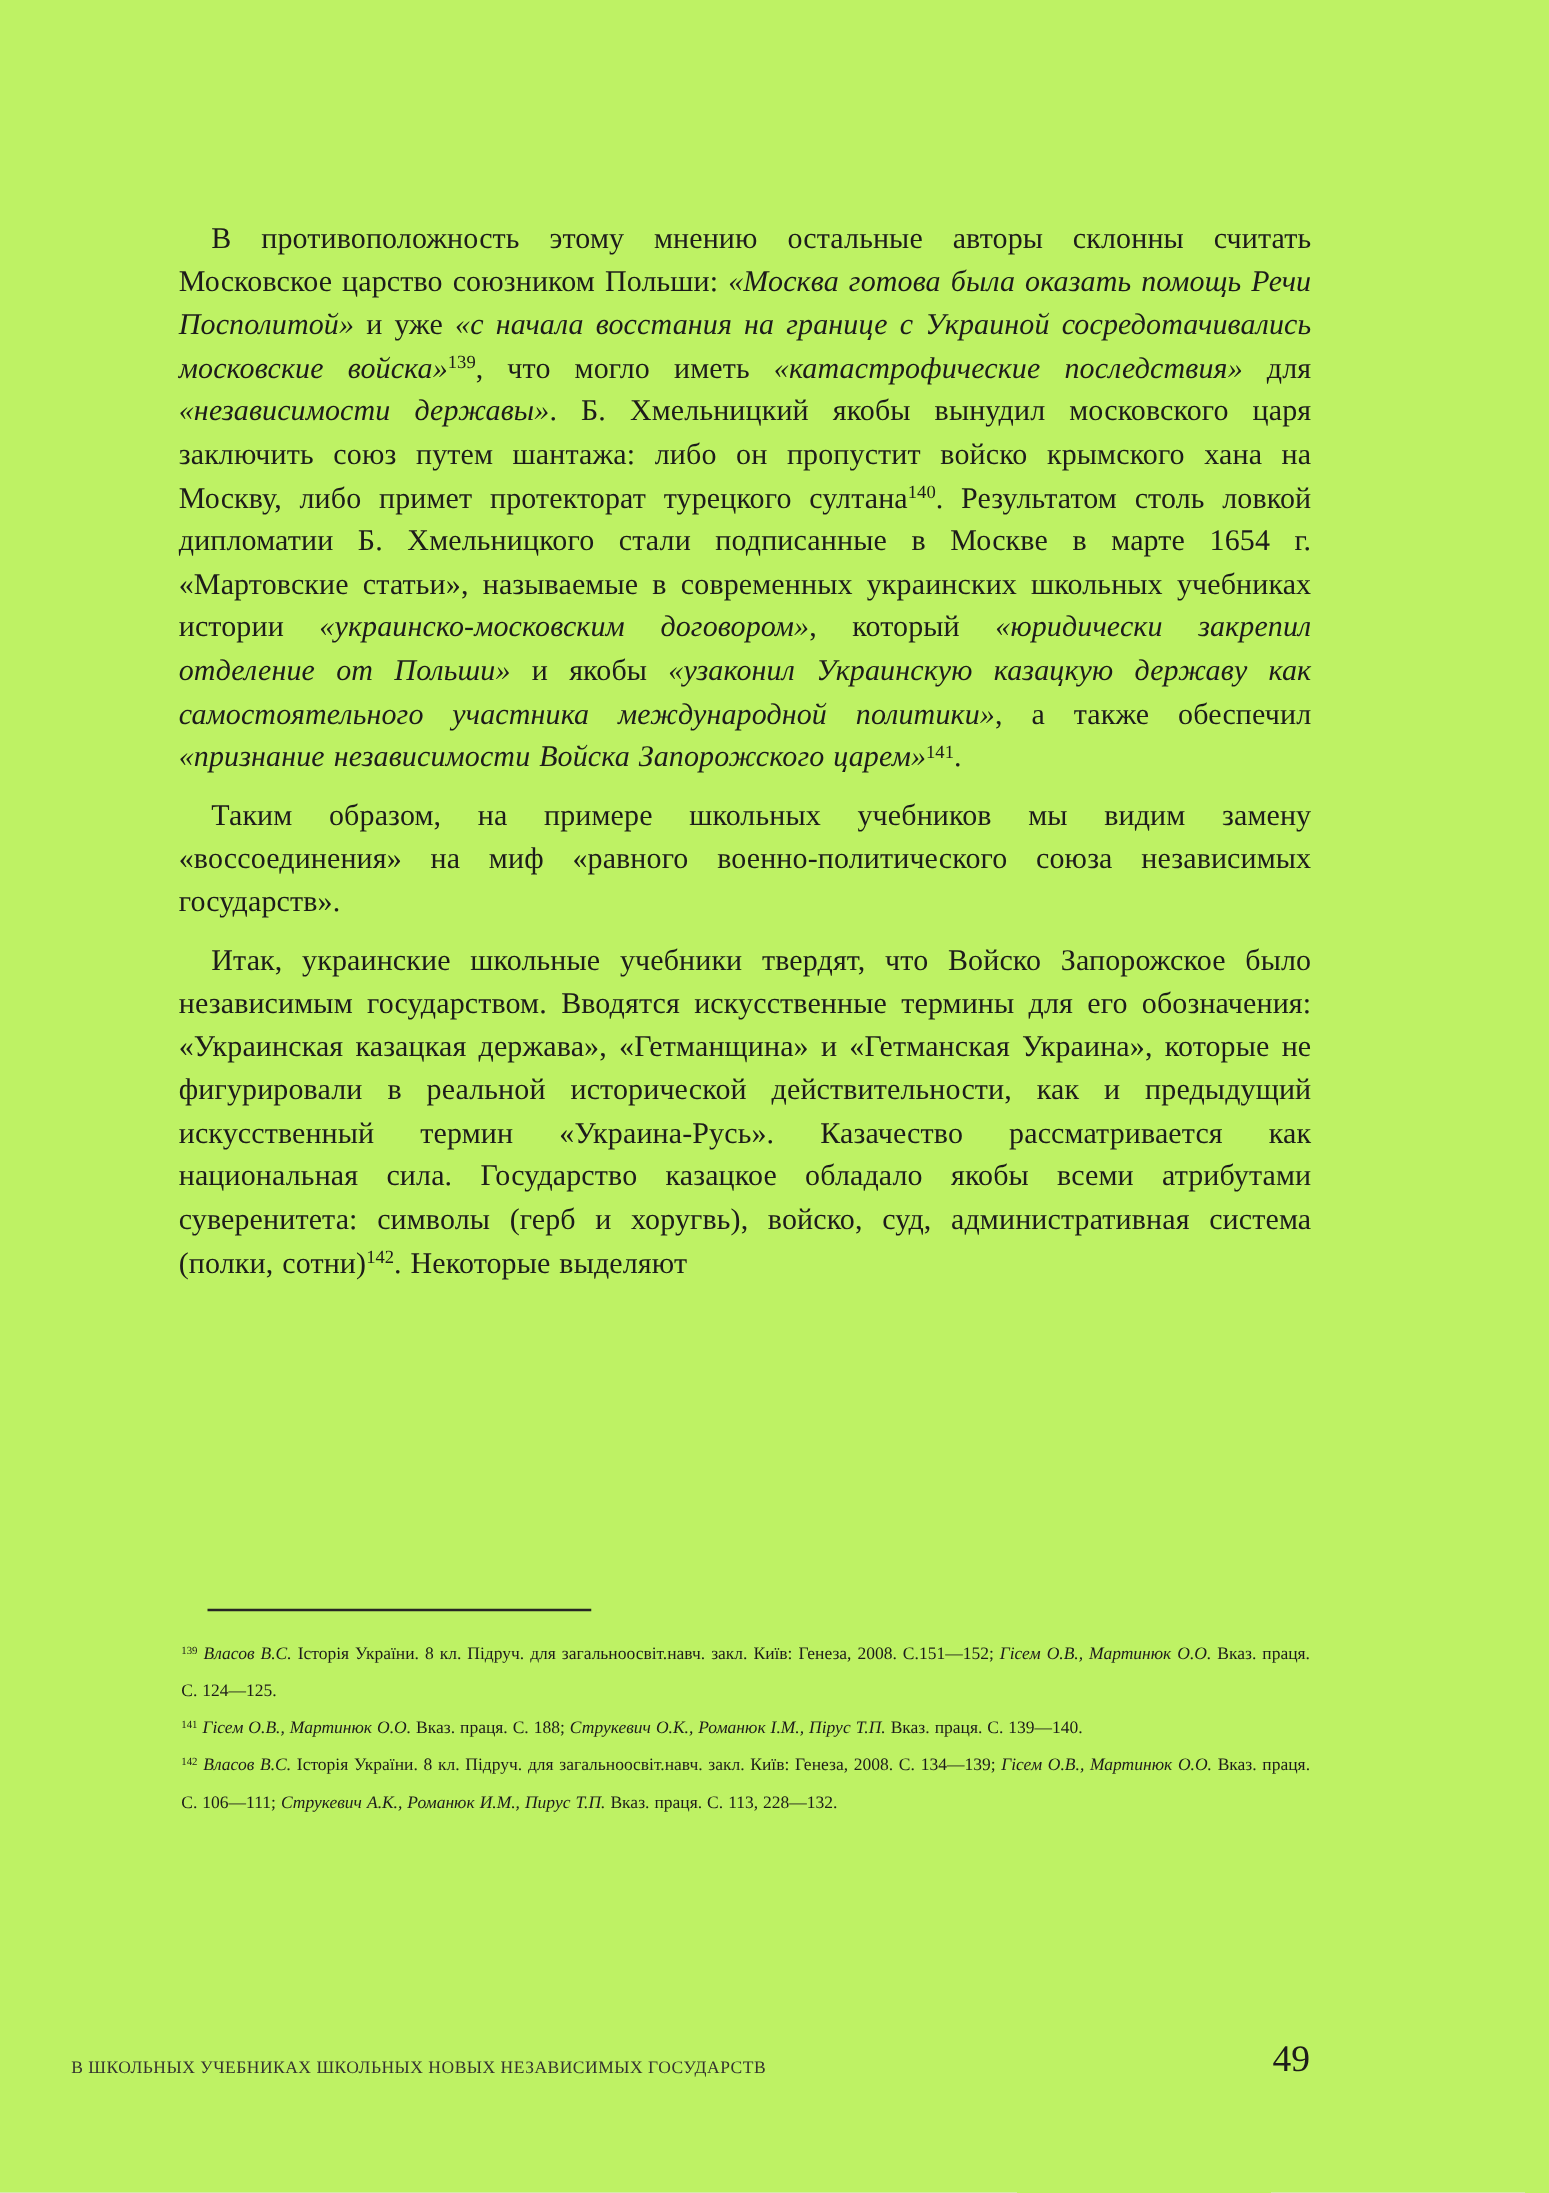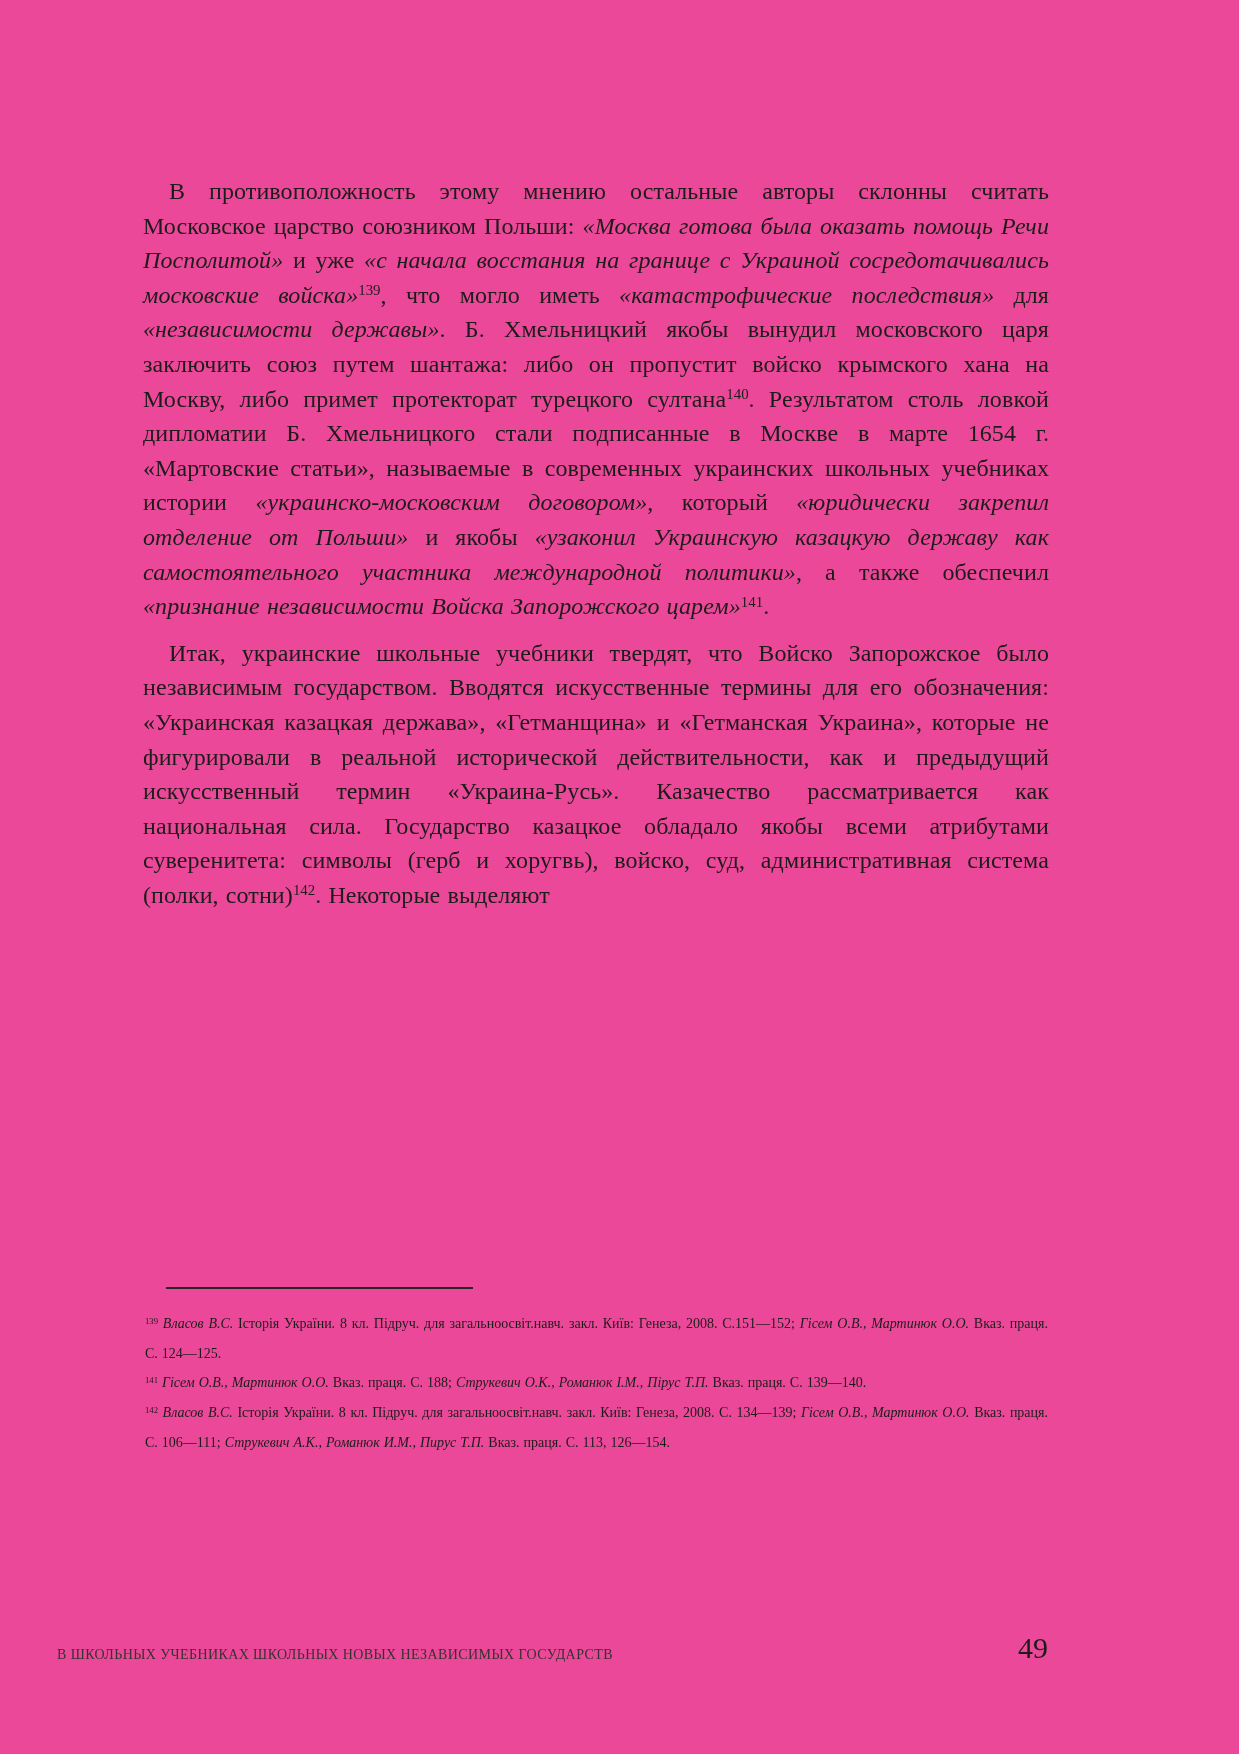--- a/index.html
+++ b/index.html
@@ -4,21 +4,21 @@
 <style>
   html, body {
     margin: 0;
     padding: 0;
     background: #e8e8e6;
   }
   .page {
     position: relative;
     width: 1239px;
     height: 1754px;
-    background: #ec4899;
+    background: #bef264;
     color: #1d1c1a;
     font-family: "Liberation Serif", "DejaVu Serif", serif;
     overflow: hidden;
   }
   
   .body-text {
     position: absolute;
     left: 143px;
     top: 174px;
     width: 906px;
@@ -85,28 +85,29 @@
     font-family: Liberation Serif, serif;
   }
 </style>
 </head>
 <body>
 
 <div class="page">
 
   <main class="body-text">
     <p class="para"><span>В противоположность этому мнению остальные авторы склонны считать Московское царство союзником Польши: </span><i>«Москва готова была оказать помощь Речи Посполитой»</i><span> и уже </span><i>«с начала восстания на границе с Украиной сосредотачивались московские войска»</i><sup>139</sup><span>, что могло иметь </span><i>«катастрофические последствия»</i><span> для </span><i>«независимости державы»</i><span>. Б. Хмельницкий якобы вынудил московского царя заключить союз путем шантажа: либо он пропустит войско крымского хана на Москву, либо примет протекторат турецкого султана</span><sup>140</sup><span>. Результатом столь ловкой дипломатии Б. Хмельницкого стали подписанные в Москве в марте 1654 г. «Мартовские статьи», называемые в современных украинских школьных учебниках истории </span><i>«украинско-московским договором»</i><span>, который </span><i>«юридически закрепил отделение от Польши»</i><span> и якобы </span><i>«узаконил Украинскую казацкую державу как самостоятельного участника международной политики»</i><span>, а также обеспечил </span><i>«признание независимости Войска Запорожского царем»</i><sup>141</sup><span>.</span></p>
+    <p class="para"><span>Таким образом, на примере школьных учебников мы видим замену «воссоединения» на миф «равного военно-политического союза независимых государств».</span></p>
     <p class="para"><span>Итак, украинские школьные учебники твердят, что Войско Запорожское было независимым государством. Вводятся искусственные термины для его обозначения: «Украинская казацкая держава», «Гетманщина» и «Гетманская Украина», которые не фигурировали в реальной исторической действительности, как и предыдущий искусственный термин «Украина-Русь». Казачество рассматривается как национальная сила. Государство казацкое обладало якобы всеми атрибутами суверенитета: символы (герб и хоругвь), войско, суд, административная система (полки, сотни)</span><sup>142</sup><span>. Некоторые выделяют</span></p>
   </main>
 
   <div class="footnote-rule"></div>
 
   <section class="footnotes">
     <p class="footnote"><sup>139</sup><span> </span><i>Власов В.С.</i><span> Історія України. 8 кл. Підруч. для загальноосвіт.навч. закл. Київ: Генеза, 2008. С.151—152; </span><i>Гісем О.В., Мартинюк О.О.</i><span> Вказ. праця. С. 124—125.</span></p>
     <p class="footnote"><sup>141</sup><span> </span><i>Гісем О.В., Мартинюк О.О.</i><span> Вказ. праця. С. 188; </span><i>Струкевич О.К., Романюк І.М., Пірус Т.П.</i><span> Вказ. праця. С. 139—140.</span></p>
-    <p class="footnote"><sup>142</sup><span> </span><i>Власов В.С.</i><span> Історія України. 8 кл. Підруч. для загальноосвіт.навч. закл. Київ: Генеза, 2008. С. 134—139; </span><i>Гісем О.В., Мартинюк О.О.</i><span> Вказ. праця. С. 106—111; </span><i>Струкевич А.К., Романюк И.М., Пирус Т.П.</i><span> Вказ. праця. С. 113, 126—154.</span></p>
+    <p class="footnote"><sup>142</sup><span> </span><i>Власов В.С.</i><span> Історія України. 8 кл. Підруч. для загальноосвіт.навч. закл. Київ: Генеза, 2008. С. 134—139; </span><i>Гісем О.В., Мартинюк О.О.</i><span> Вказ. праця. С. 106—111; </span><i>Струкевич А.К., Романюк И.М., Пирус Т.П.</i><span> Вказ. праця. С. 113, 228—132.</span></p>
   </section>
 
   <div class="running-title">В ШКОЛЬНЫХ УЧЕБНИКАХ ШКОЛЬНЫХ НОВЫХ НЕЗАВИСИМЫХ ГОСУДАРСТВ</div>
 
   <div class="page-number">49</div>
 
 </div>
 
 </body></html>

